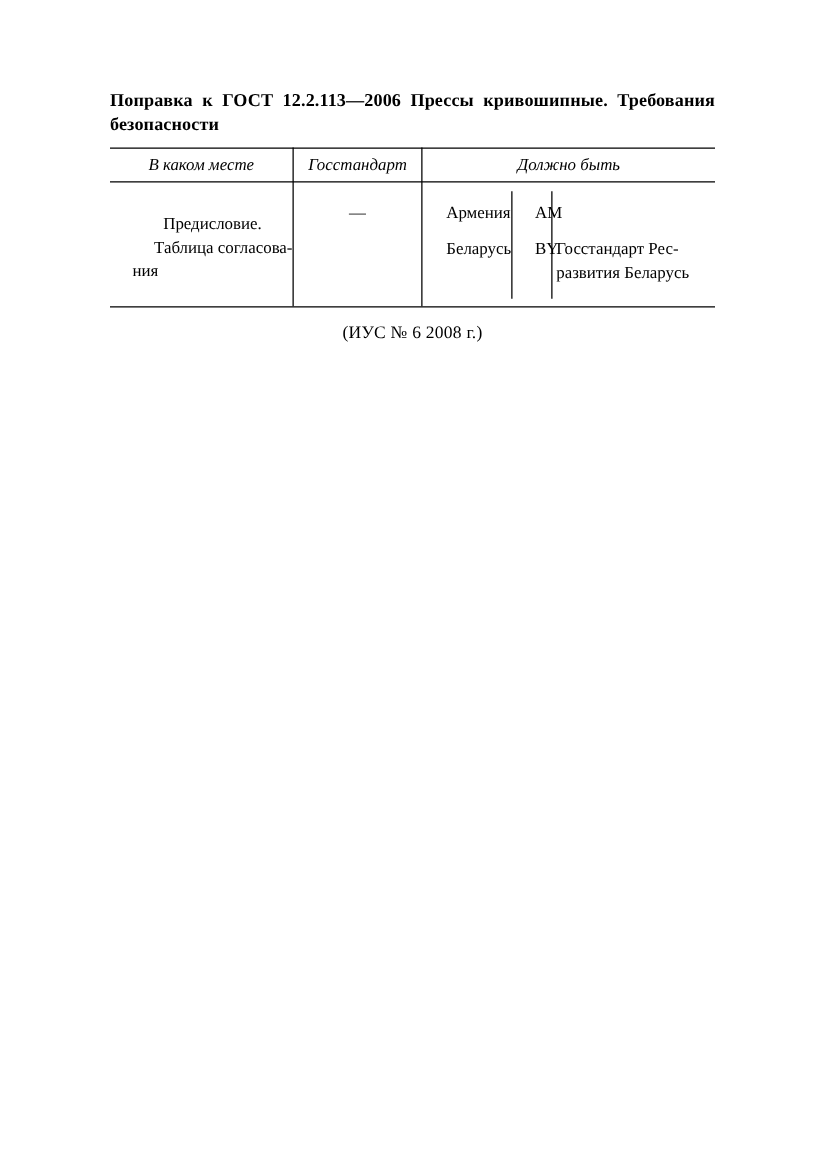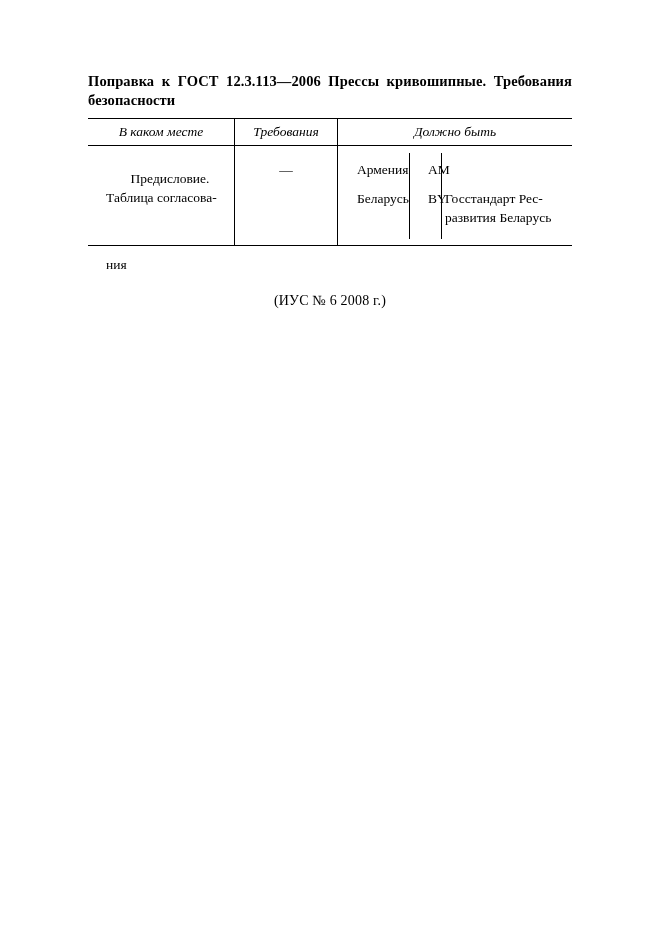--- a/index.html
+++ b/index.html
@@ -83,22 +83,22 @@
     left: 88px;
     top: 169px;
     width: 146px;
     font-size: 13.5px;
     line-height: 19px;
     text-align: left;
     padding-left: 18px;
     box-sizing: border-box;
   }
   .cell-where .line1 { text-align: center; }
-  .cell-where .line2 { text-align: left; }
-  .cell-where .line3 { text-align: left; margin-top: 48px; }
+  .cell-where .line2 { text-align: right; }
+  .cell-where .line3 { text-align: left; }
 
   .cell-printed {
     position: absolute;
     left: 235px;
     top: 160px;
     width: 102px;
     text-align: center;
     font-size: 13.5px;
     line-height: 19px;
   }
@@ -137,41 +137,40 @@
   .r2b { top: 189px; }
 
   .footer-note {
     position: absolute;
     left: 88px;
     top: 259px;
     width: 484px;
     text-align: center;
     font-size: 14px;
     letter-spacing: 0.2px;
-    margin-top: 34px;
   }
 </style>
 </head>
 <body>
 
 <div class="page">
 
-  <div class="doc-title">Поправка к ГОСТ 12.3.113—2006 Прессы кривошипные. Требования безопасности</div>
+  <div class="doc-title">Поправка к ГОСТ 12.2.113—2006 Прессы кривошипные. Требования безопасности</div>
 
   <div class="rule-top"></div>
   <div class="rule-head"></div>
   <div class="rule-bottom"></div>
 
   <div class="vline v1"></div>
   <div class="vline v2"></div>
   <div class="vline v3"></div>
   <div class="vline v4"></div>
 
   <div class="th th-where">В каком месте</div>
-  <div class="th th-printed">Требования</div>
+  <div class="th th-printed">Госстандарт</div>
   <div class="th th-should">Должно быть</div>
 
   <div class="cell-where">
     <div class="line1">Предисловие.</div>
     <div class="line2">Таблица согласова-</div>
     <div class="line3">ния</div>
   </div>
 
   <div class="cell-printed">—</div>
 

